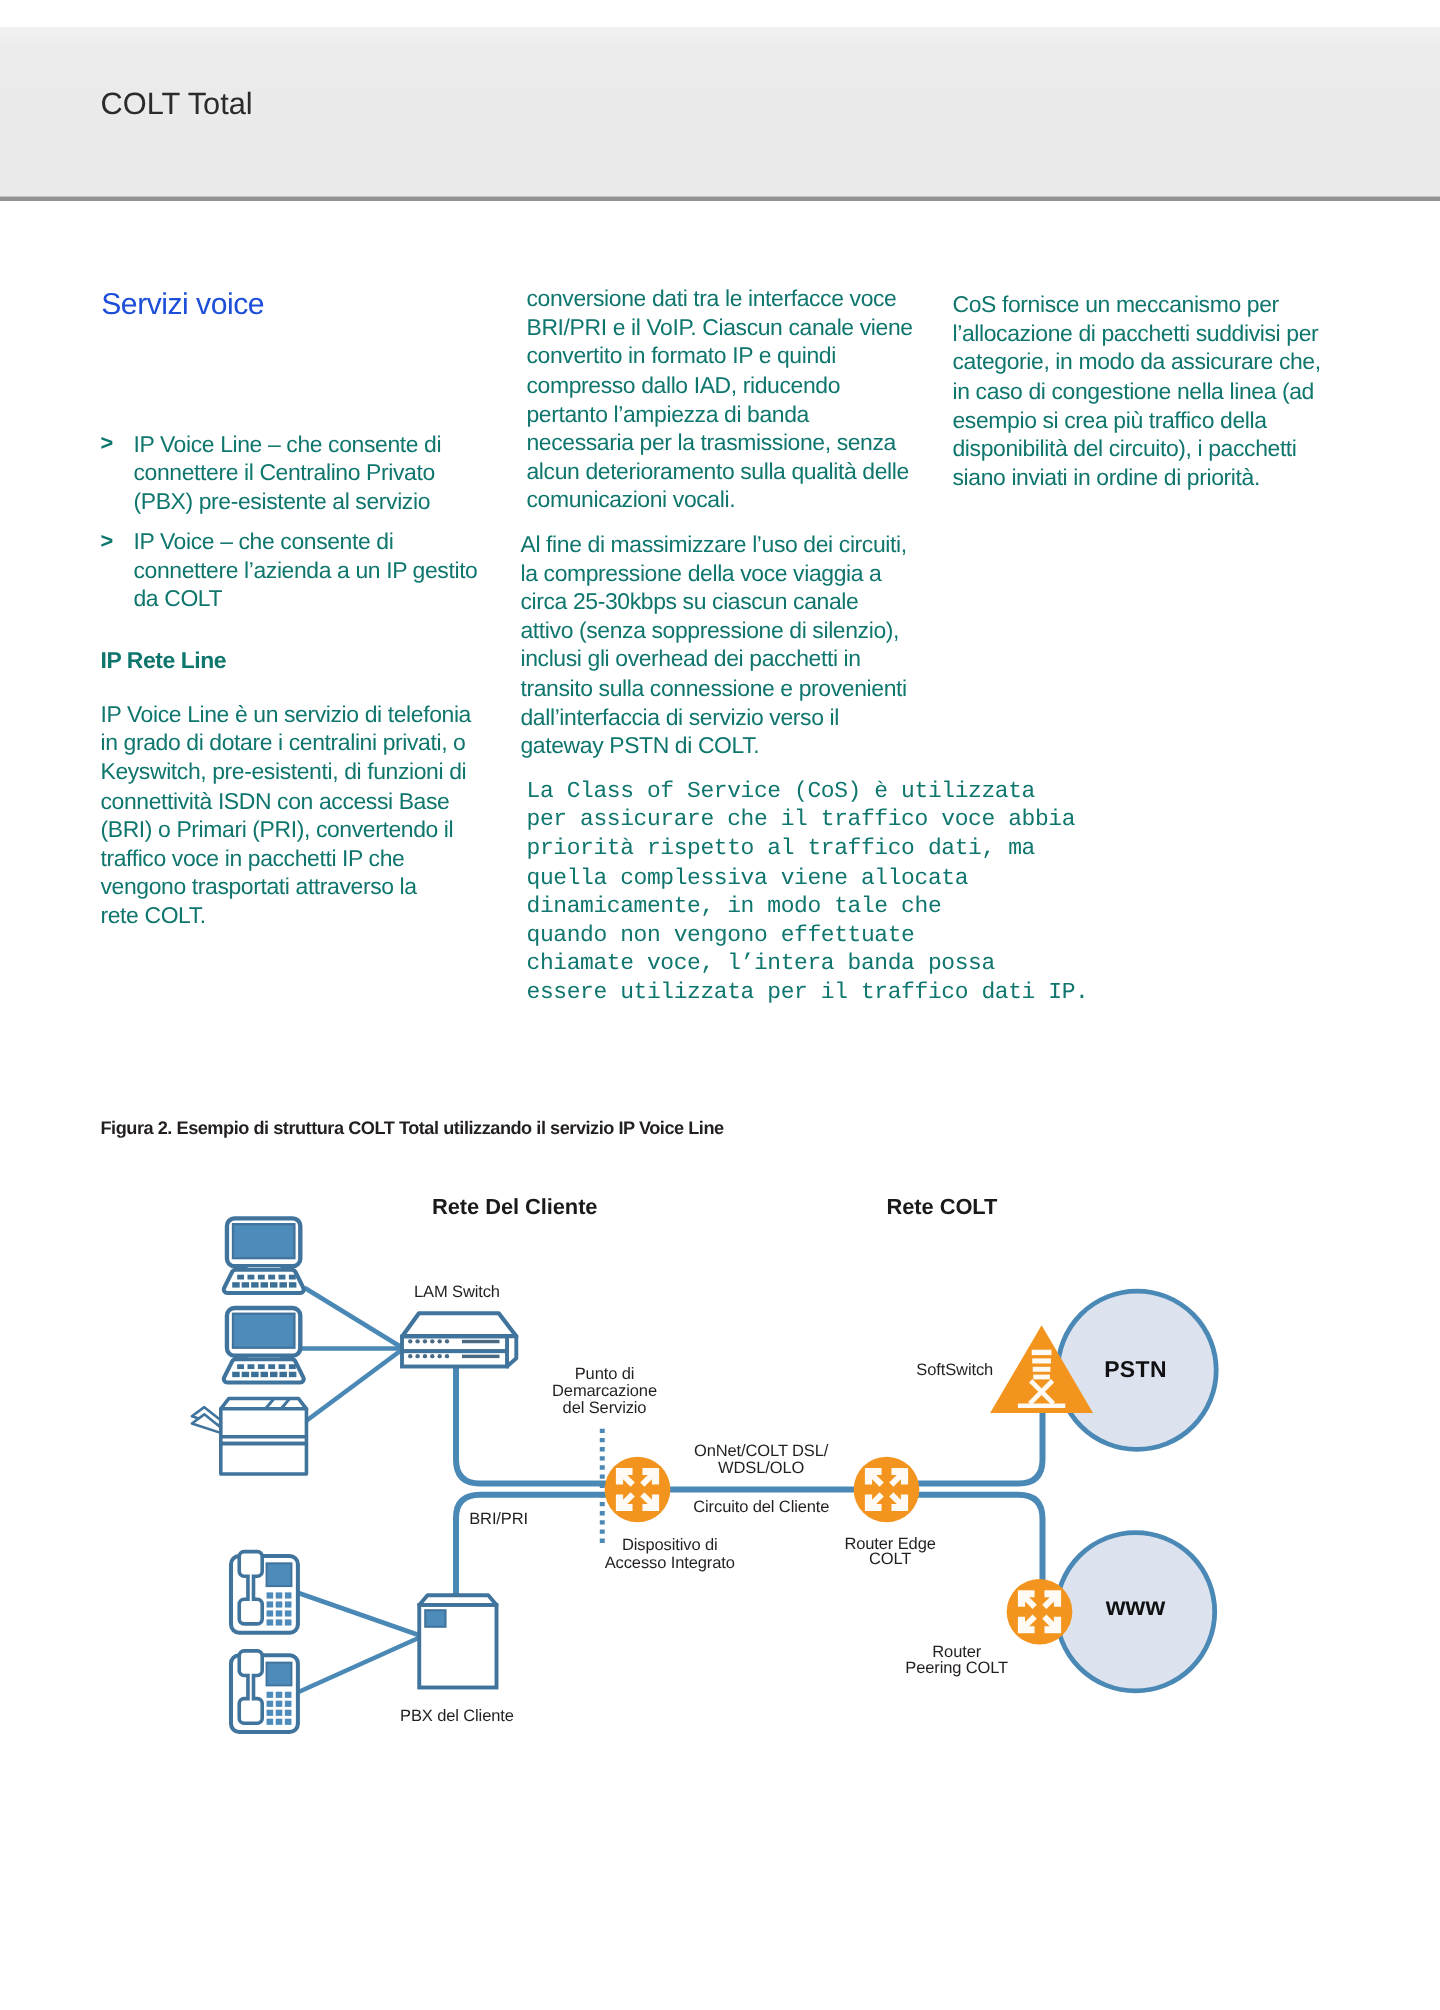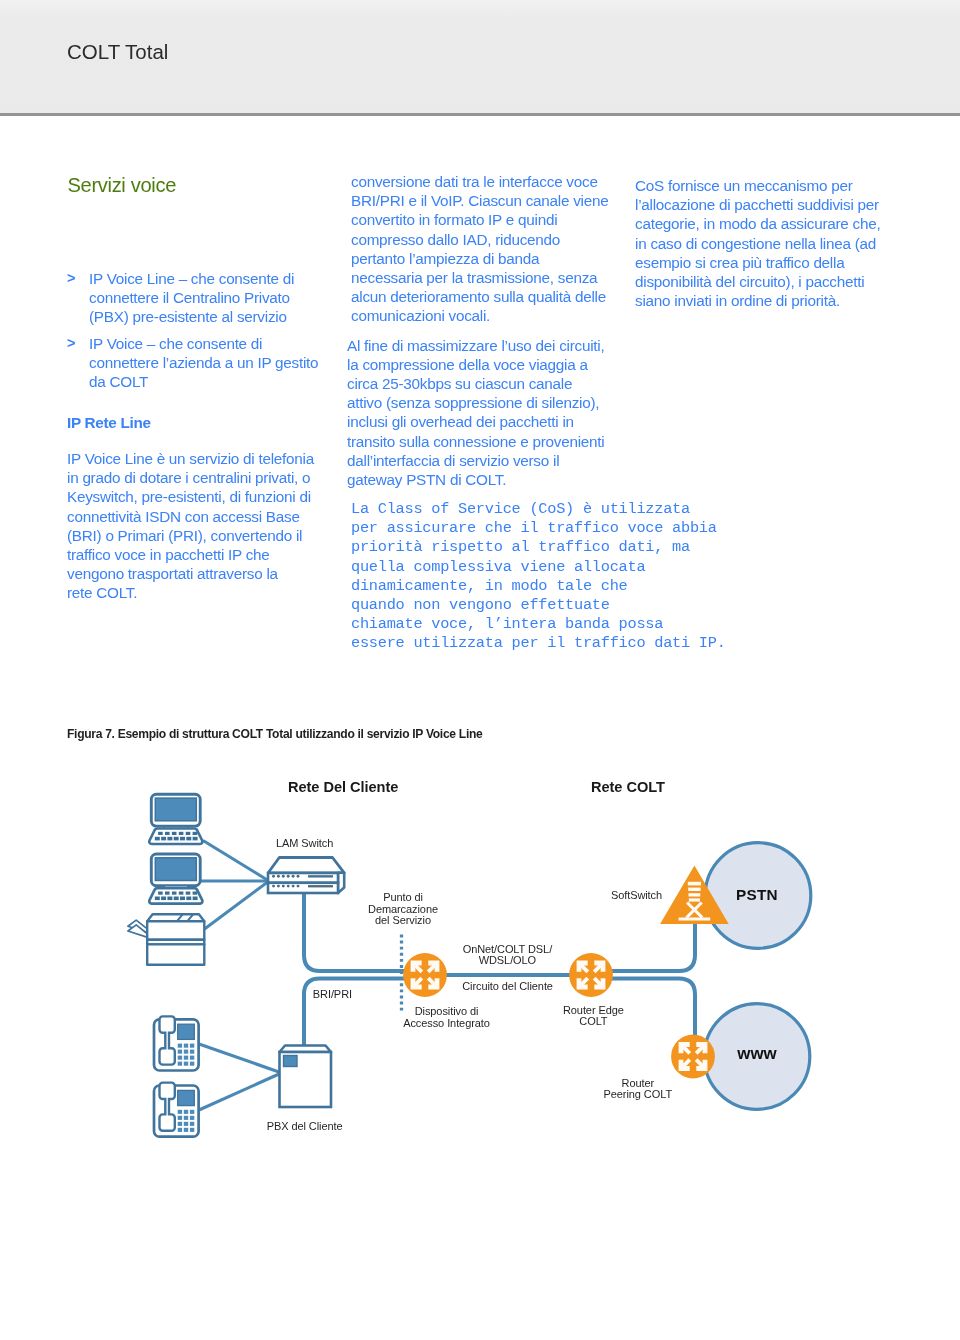--- a/index.html
+++ b/index.html
@@ -1,30 +1,30 @@
 <!DOCTYPE html>
 <html><head>
 <meta charset="utf-8">
 <style>
   html,body{margin:0;padding:0;}
   body{width:960px;height:1340px;background:#ffffff;
        font-family:"Liberation Sans",sans-serif;}
-  .page{position:relative;width:960px;height:1201px;overflow:hidden;background:#fff;}
+  .page{position:relative;width:960px;height:1201px;overflow:hidden;background:#fff;margin-top:18px;}
 
   
   .hdr{position:absolute;left:0;top:0;width:960px;height:113px;
        background:linear-gradient(180deg,#f1f1f1 0%,#ebebeb 16%,#eaeaea 100%);}
   .hdr-rule{position:absolute;left:0;top:113px;width:960px;height:3.2px;background:#939393;}
   .hdr-title{position:absolute;left:67px;top:39px;font-size:20.5px;color:#2b2b2b;
              letter-spacing:0px;white-space:nowrap;line-height:26px;}
 
   
   .tx{position:absolute;font-size:15.3px;line-height:19.2px;letter-spacing:-0.26px;
-      color:#3b82f6;white-space:nowrap;}
-  .sec{position:absolute;font-size:20.1px;line-height:24px;color:#4d7c0f;
+      color:#0f766e;white-space:nowrap;}
+  .sec{position:absolute;font-size:20.1px;line-height:24px;color:#1d4ed8;
        font-weight:400;letter-spacing:-0.33px;white-space:nowrap;}
   .bold{font-weight:bold;letter-spacing:-0.3px;}
   .bl{position:absolute;white-space:nowrap;}
   .bl .gt{position:absolute;left:0px;top:0px;font-weight:bold;font-size:14.5px;
           line-height:19px;letter-spacing:0;}
   .bl .bt{display:block;padding-left:22px;}
 
   
   .figcap{position:absolute;left:67px;top:726px;font-size:12.1px;font-weight:bold;
           color:#231f20;letter-spacing:-0.31px;white-space:nowrap;line-height:16px;}
@@ -74,21 +74,21 @@
 
   <div class="tx bold c1-sub">IP Rete Line</div>
   <div class="tx c1-p1">IP Voice Line è un servizio di telefonia<br>in grado di dotare i centralini privati, o<br>Keyswitch, pre-esistenti, di funzioni di<br>connettività ISDN con accessi Base<br>(BRI) o Primari (PRI), convertendo il<br>traffico voce in pacchetti IP che<br>vengono trasportati attraverso la<br>rete COLT.</div>
 
   <div class="tx c2-p1">conversione dati tra le interfacce voce<br>BRI/PRI e il VoIP. Ciascun canale viene<br>convertito in formato IP e quindi<br>compresso dallo IAD, riducendo<br>pertanto l’ampiezza di banda<br>necessaria per la trasmissione, senza<br>alcun deterioramento sulla qualità delle<br>comunicazioni vocali.</div>
   <div class="tx c2-p2">Al fine di massimizzare l’uso dei circuiti,<br>la compressione della voce viaggia a<br>circa 25-30kbps su ciascun canale<br>attivo (senza soppressione di silenzio),<br>inclusi gli overhead dei pacchetti in<br>transito sulla connessione e provenienti<br>dall’interfaccia di servizio verso il<br>gateway PSTN di COLT.</div>
   <div class="tx c2-p3">La Class of Service (CoS) è utilizzata<br>per assicurare che il traffico voce abbia<br>priorità rispetto al traffico dati, ma<br>quella complessiva viene allocata<br>dinamicamente, in modo tale che<br>quando non vengono effettuate<br>chiamate voce, l’intera banda possa<br>essere utilizzata per il traffico dati IP.</div>
 
   <div class="tx c3-p1">CoS fornisce un meccanismo per<br>l’allocazione di pacchetti suddivisi per<br>categorie, in modo da assicurare che,<br>in caso di congestione nella linea (ad<br>esempio si crea più traffico della<br>disponibilità del circuito), i pacchetti<br>siano inviati in ordine di priorità.</div>
 
-  <div class="figcap">Figura 7. Esempio di struttura COLT Total utilizzando il servizio IP Voice Line</div>
+  <div class="figcap">Figura 2. Esempio di struttura COLT Total utilizzando il servizio IP Voice Line</div>
 
   <svg class="diagram" width="960" height="1340" viewBox="0 0 960 1340">
    <defs>
     <g id="pc-icon">
       <rect x="1.5" y="1.5" width="48.9" height="31.8" rx="5" ry="5" fill="#fff" stroke="#40749c" stroke-width="2.9"></rect>
       <rect x="5.5" y="5.3" width="41" height="22.7" fill="#4d8bbb" stroke="#40749c" stroke-width="1.5"></rect>
       <path d="M14.5 33.3h23.5v2.2H14.5z" fill="#fff" stroke="#40749c" stroke-width="1.6"></path>
       <path d="M7.5 35.7h37.1a3 3 0 0 1 2.6 1.5l5.2 10.5a2.4 2.4 0 0 1-2.2 3.5H1.9a2.4 2.4 0 0 1-2.2-3.5l5.2-10.5a3 3 0 0 1 2.6-1.5z" fill="#fff" stroke="#40749c" stroke-width="2.7" stroke-linejoin="round"></path>
       <g fill="#3b6f96">
         <rect x="8.3" y="39.0" width="4.6" height="3.2"></rect>

